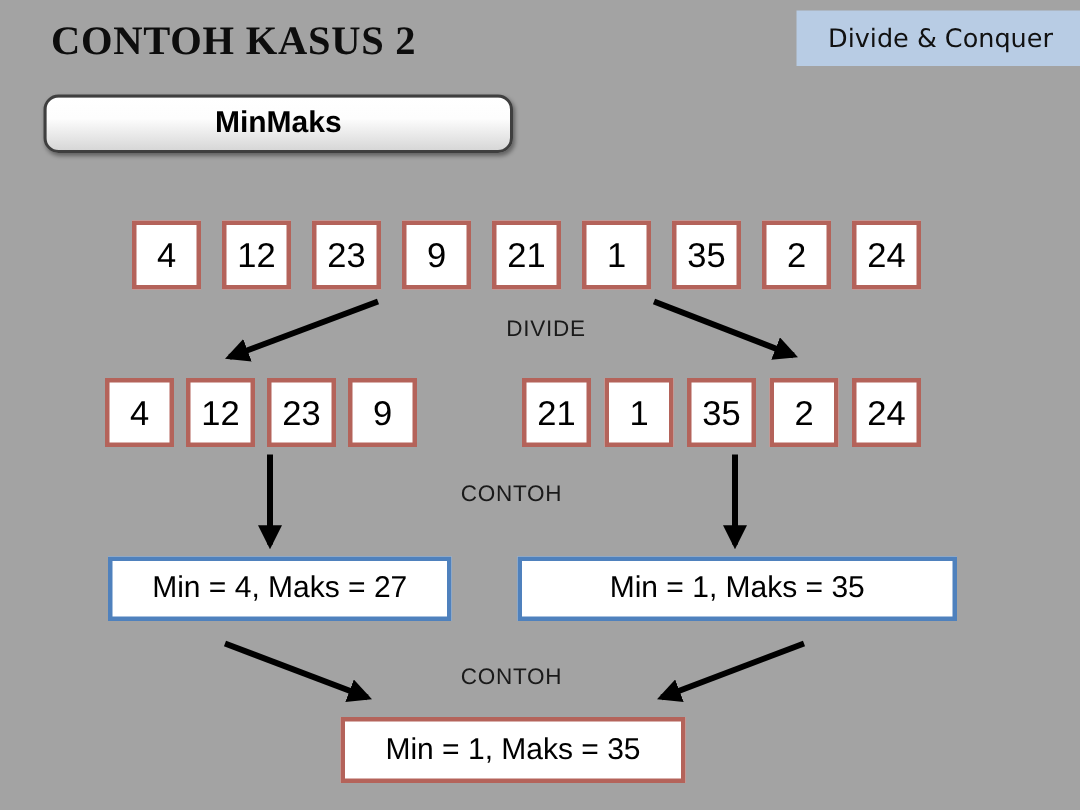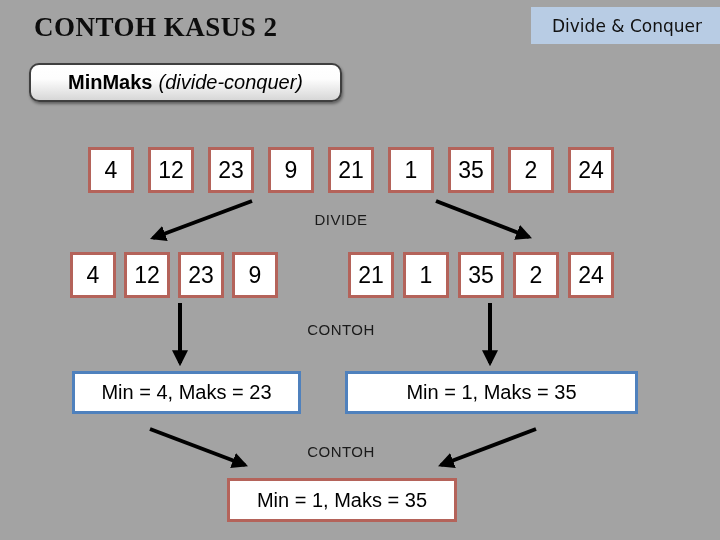--- a/index.html
+++ b/index.html
@@ -74,21 +74,21 @@
   }
   .stage-label {
     position: absolute;
     left: 0;
     width: 682px;
     text-align: center;
     font-size: 15px;
     color: #1a1a1a;
     letter-spacing: 0.5px;
   }
-  .label-divide  { top: 211px; }
+  .label-divide  { top: 211px; padding-left: 23px; }
   .label-conquer { top: 321px; }
   .label-combine { top: 443px; }
   .result-box {
     position: absolute;
     top: 371px;
     height: 43px;
     box-sizing: border-box;
     border: 3px solid var(--box-blue, #4f81bd);
     background: #fff;
     display: flex;
@@ -125,21 +125,20 @@
 <body>
 
 <div class="slide">
 
   <h1 class="title">CONTOH KASUS 2</h1>
 
   <div class="corner-label">Divide &amp; Conquer</div>
 
   <div class="subtitle-box">
     <span class="st-bold">MinMaks</span>
-    <span class="st-italic">(divide-conquer)</span>
   </div>
 
   <div class="row row-full">
 
   <div class="numbox">4</div>
       <div class="numbox">12</div>
       <div class="numbox">23</div>
       <div class="numbox">9</div>
       <div class="numbox">21</div>
       <div class="numbox">1</div>
@@ -175,20 +174,20 @@
 
   <div class="numbox">21</div>
       <div class="numbox">1</div>
       <div class="numbox">35</div>
       <div class="numbox">2</div>
       <div class="numbox">24</div>
     </div>
 
   <div class="stage-label label-conquer">CONTOH</div>
 
-  <div class="result-box result-left">Min = 4, Maks = 23</div>
+  <div class="result-box result-left">Min = 4, Maks = 27</div>
   <div class="result-box result-right">Min = 1, Maks = 35</div>
 
   <div class="stage-label label-combine">CONTOH</div>
 
   <div class="final-box">Min = 1, Maks = 35</div>
 
 </div>
 
 </body></html>

